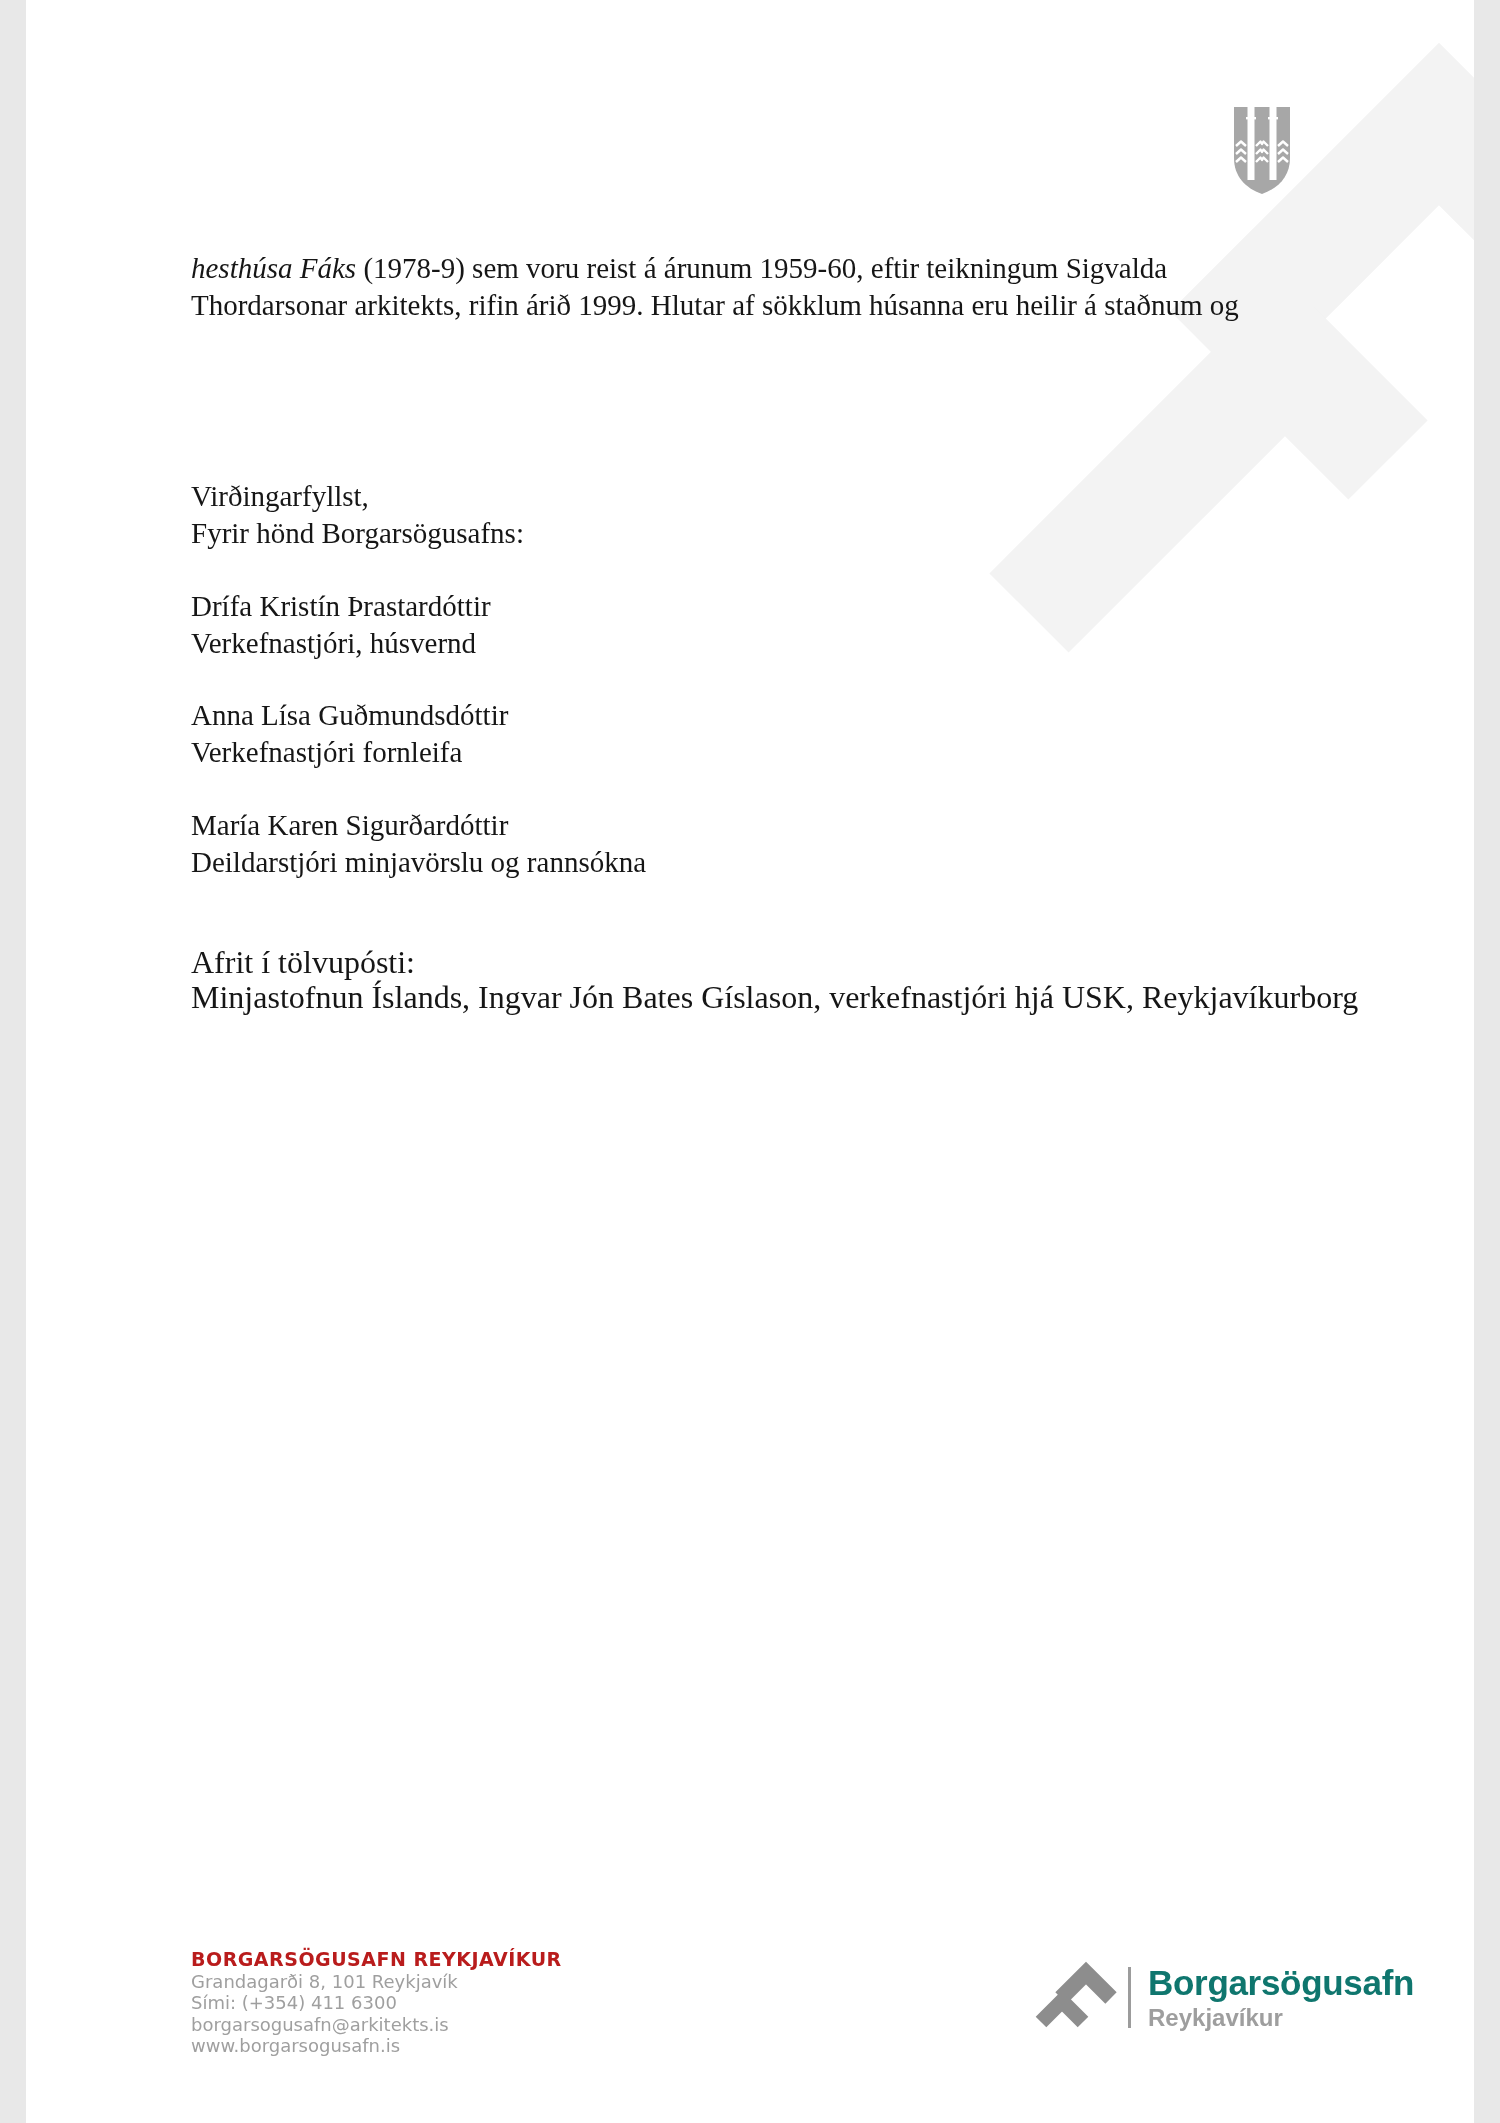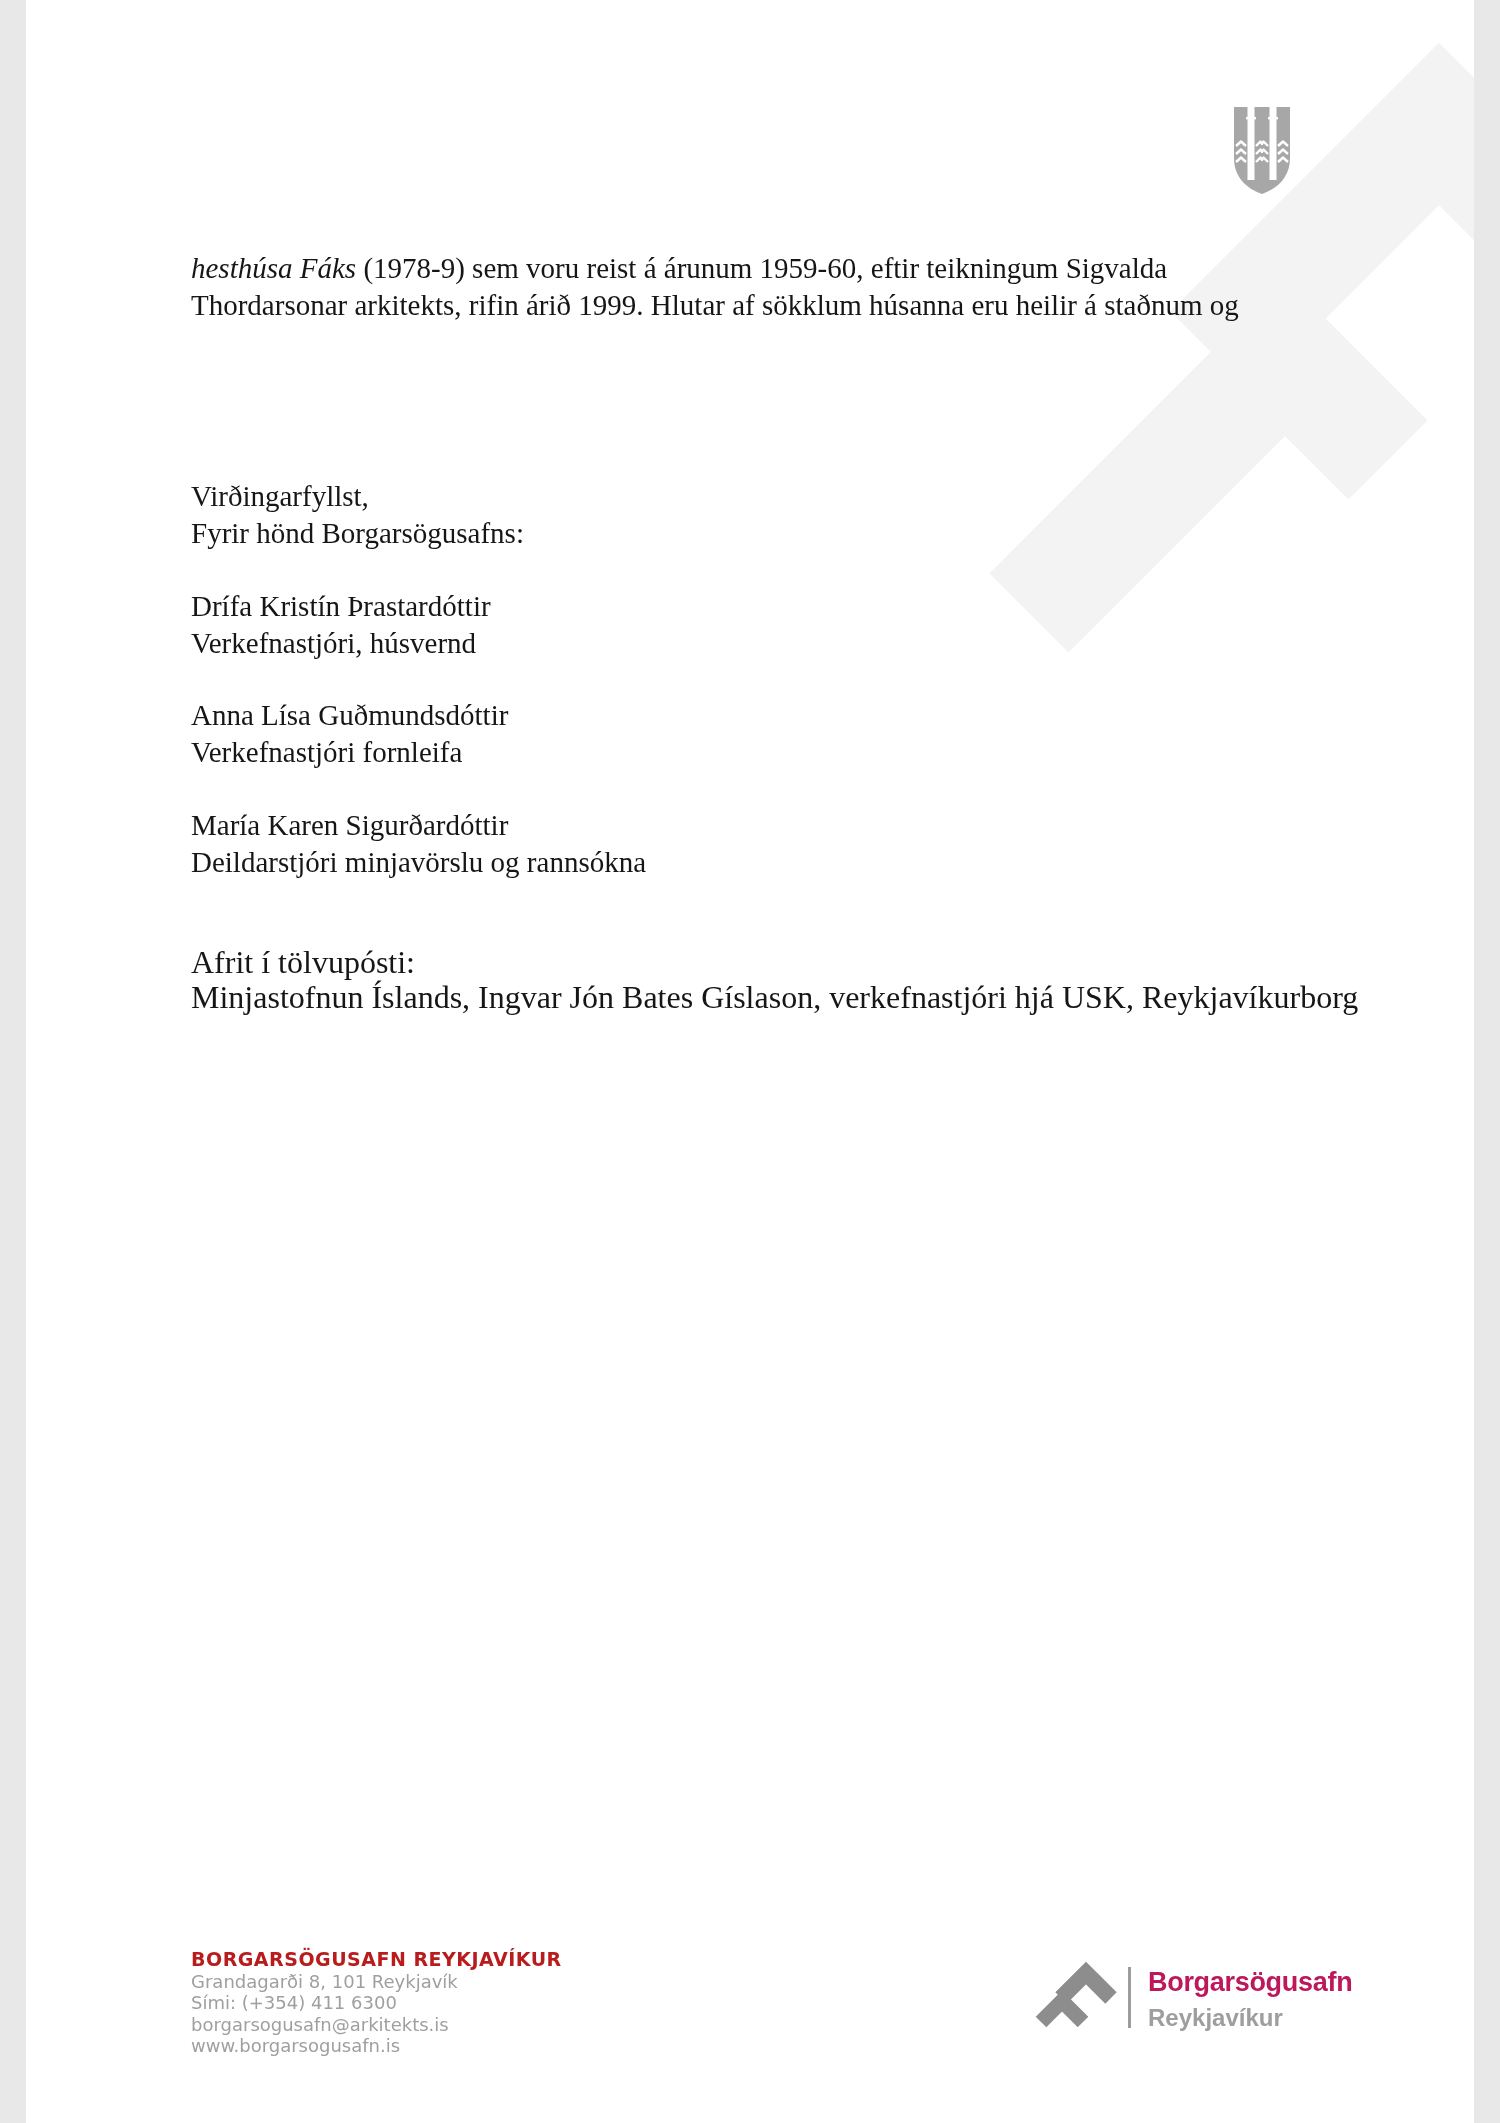--- a/index.html
+++ b/index.html
@@ -39,21 +39,21 @@
   .footer-logo{position:absolute;left:1005px;top:1960px;z-index:3;}
   .footer-logo-bar{
     position:absolute;left:1102px;top:1967px;width:3px;height:61px;
     background:#9c9c9c;z-index:3;
   }
   .footer-logo-text{
     position:absolute;left:1122px;top:1965px;z-index:3;
     font-family:"Liberation Sans", sans-serif;
     white-space:nowrap;
   }
-  .footer-logo-line1{font-size:27px;line-height:35px;font-weight:bold;color:#be185d;letter-spacing:-0.3px;}
+  .footer-logo-line1{font-size:35px;line-height:35px;font-weight:bold;color:#0f766e;letter-spacing:-0.3px;}
   .footer-logo-line2{font-size:24px;line-height:35px;font-weight:bold;color:#9e9e9e;}
 </style>
 </head>
 <body>
 
 <div class="page">
 
   <svg class="watermark" viewBox="0 0 1500 2123" xmlns="http://www.w3.org/2000/svg" aria-hidden="true">
     <path d="M1185,352 L1413,124 L1655,366" fill="none" stroke="#f3f3f3" stroke-width="115"></path>
     <path d="M1003,613 L1259,357 L1362,460" fill="none" stroke="#f3f3f3" stroke-width="112"></path>

